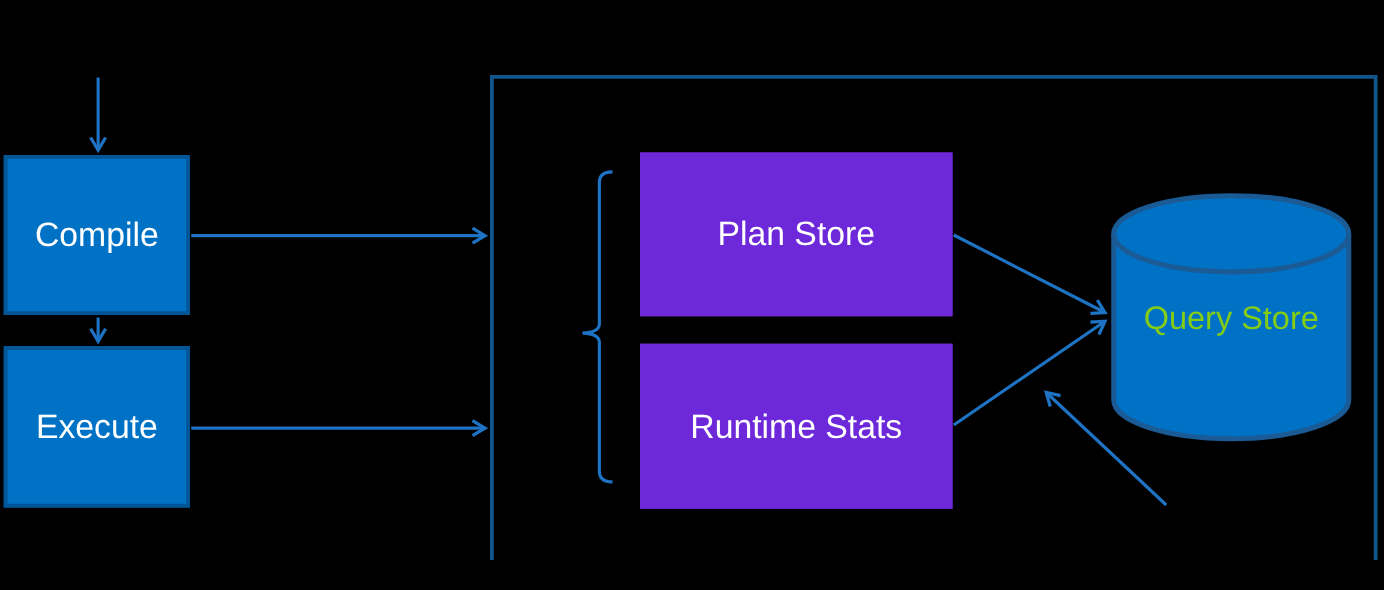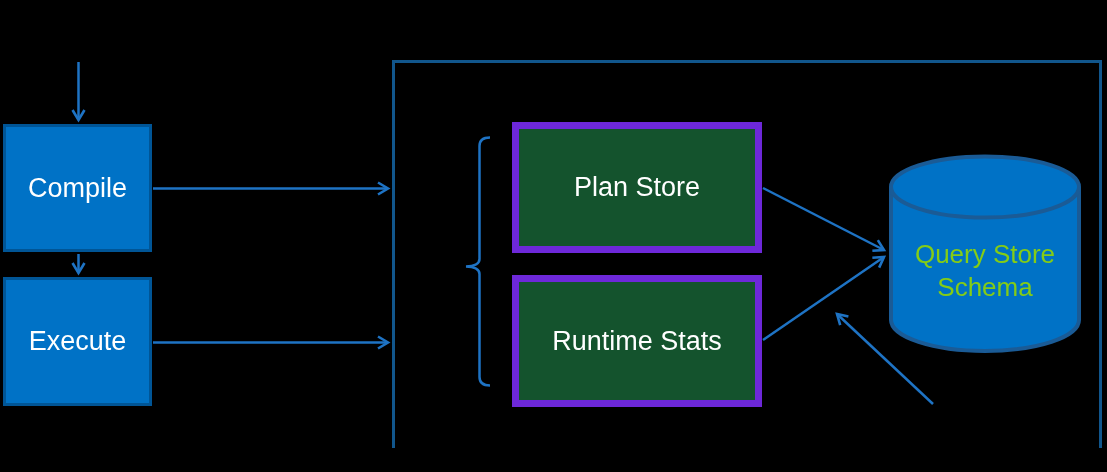--- a/index.html
+++ b/index.html
@@ -20,21 +20,21 @@
     justify-content: center;
     color: #ffffff;
     text-align: center;
   }
   .process {
     background: #0072C6;
     border: 3px solid #005596;
     font-size: 27px;
   }
   .store {
-    background: #14532d;
+    background: #6d28d9;
     border: 7px solid #6d28d9;
     font-size: 27px;
   }
   .container-box {
     position: absolute;
     box-sizing: border-box;
     border: 3px solid #11568C;
     background: transparent;
   }
   .cyl-label {
@@ -93,16 +93,15 @@
   <div class="node store" style="left:512px; top:122px; width:250px; height:131px;">
     <span>Plan Store</span>
   </div>
 
   <div class="node store" style="left:512px; top:275px; width:250px; height:132px;">
     <span>Runtime Stats</span>
   </div>
 
   <div class="cyl-label" style="left:890px; top:238px; width:190px;">
     <span>Query Store</span>
-    <span>Schema</span>
   </div>
 
 </div>
 
 </body></html>

